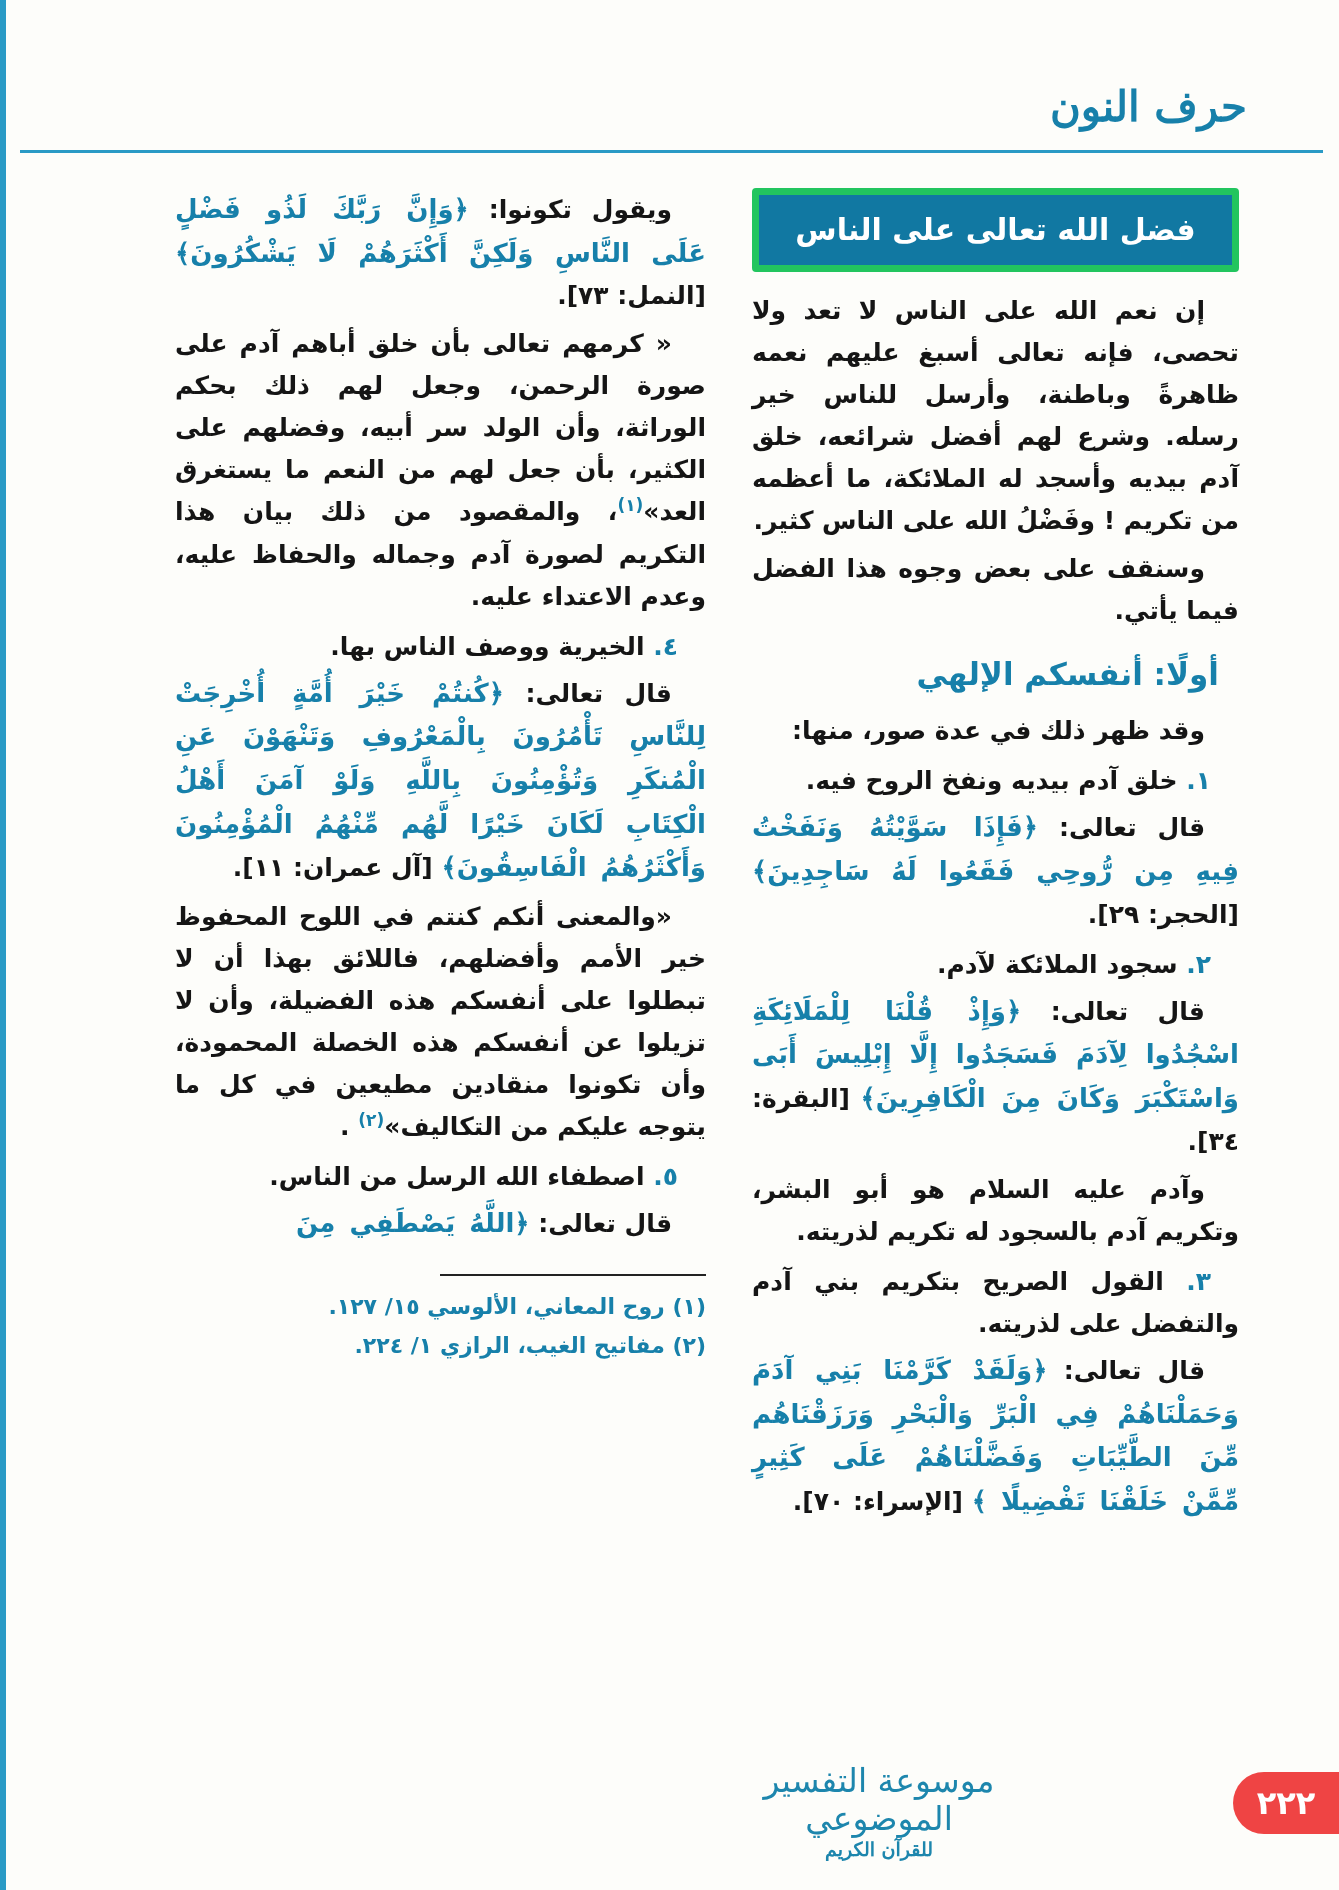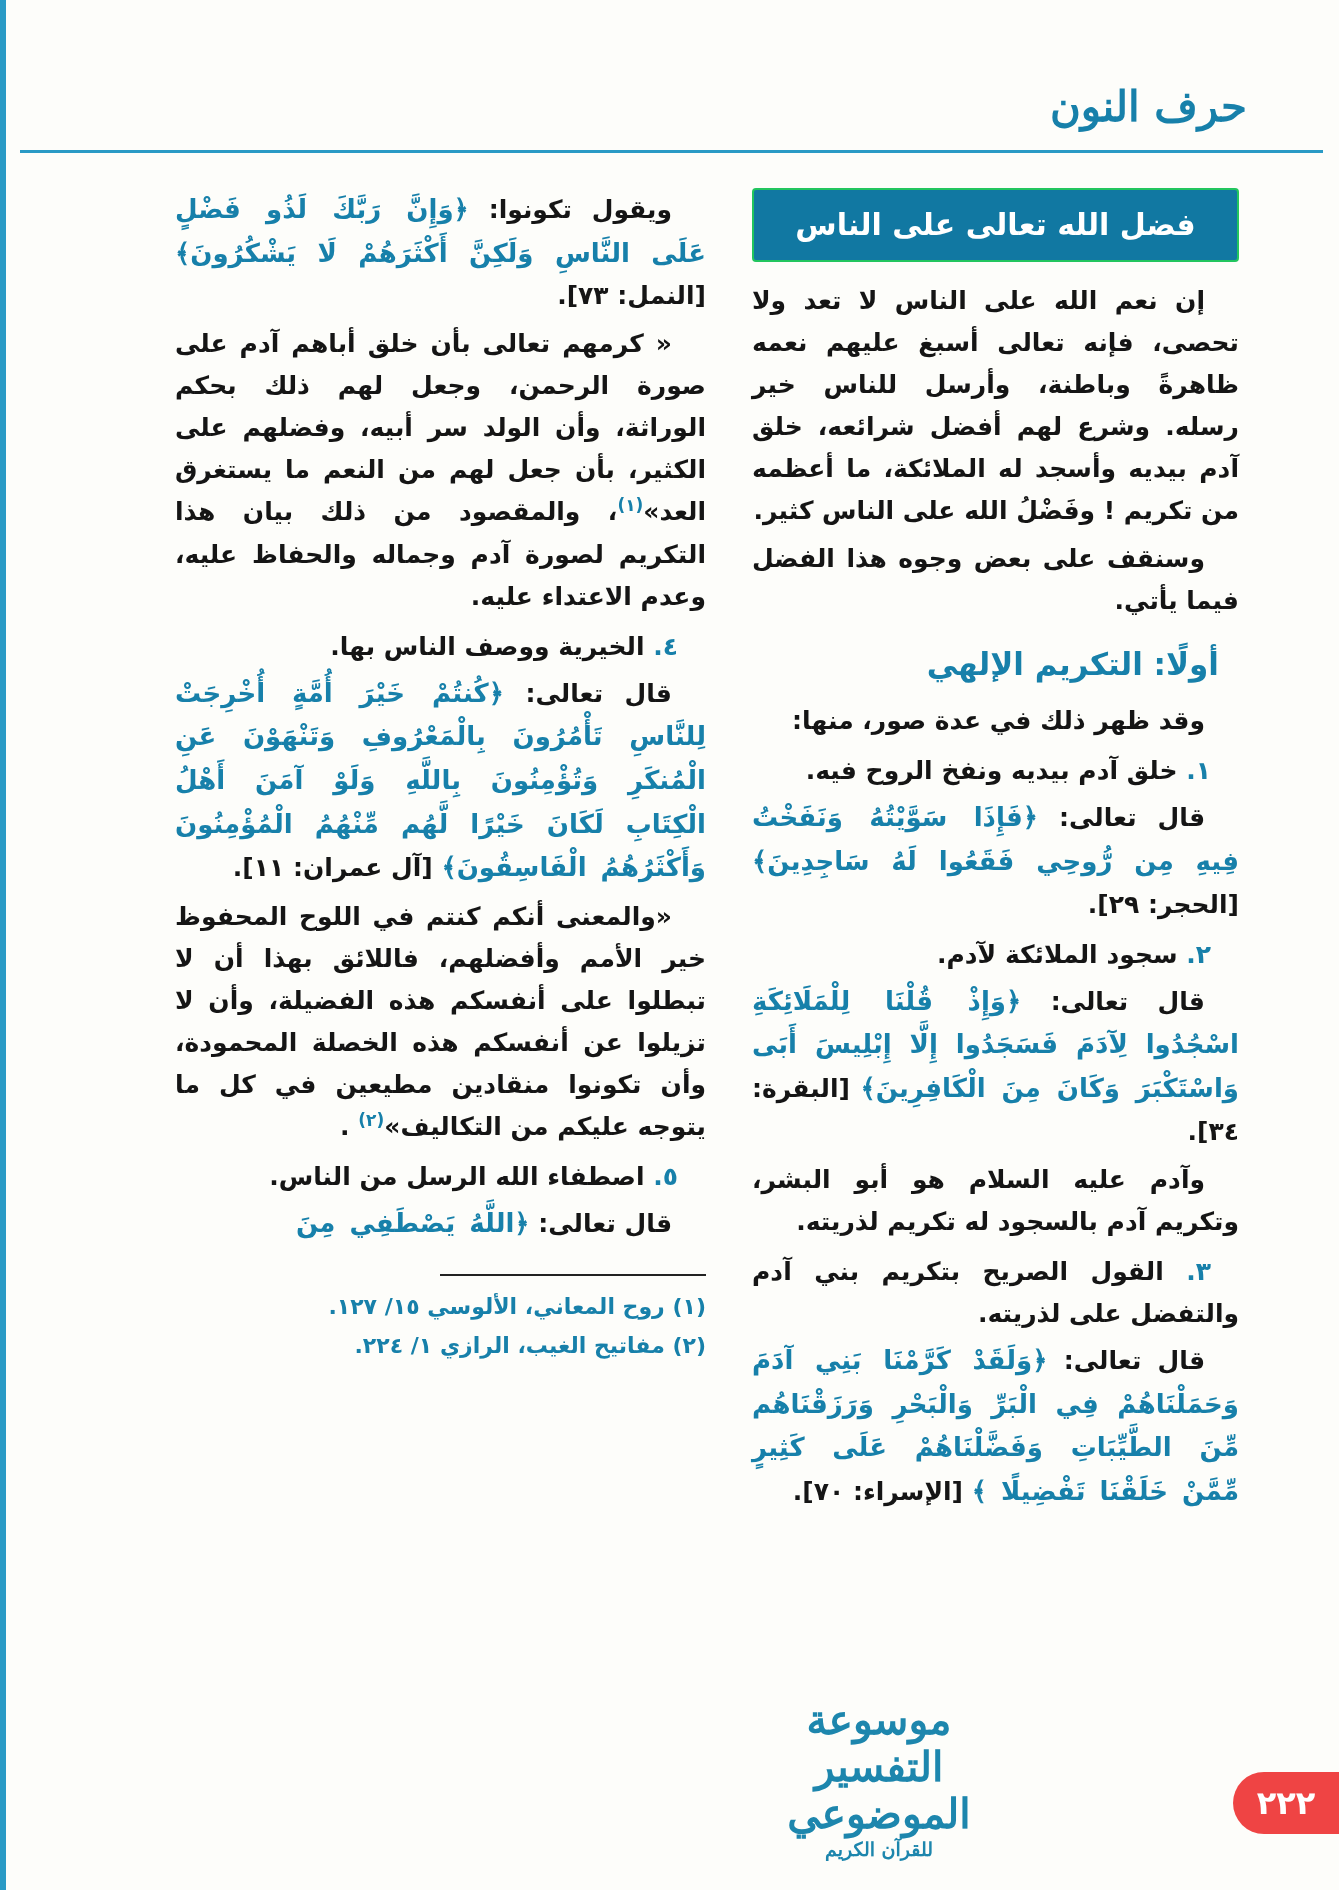--- a/index.html
+++ b/index.html
@@ -23,21 +23,21 @@
 
   .columns{
     position:absolute;top:188px;right:100px;width:1064px;
     display:flex;gap:46px;align-items:flex-start;
   }
   .col{font-size:25px;line-height:1.68;text-align:justify}
   .col-right{width:487px}
   .col-left{width:531px}
 
   .title-box{
-    background:#1178a2;border:2px solid #22c55e;border-radius:4px;
+    background:#1178a2;border:7px solid #22c55e;border-radius:4px;
     color:#fff;font-weight:bold;font-size:30px;text-align:center;
     padding:10px 6px;margin-bottom:18px;
   }
   .para{font-weight:bold;margin-bottom:6px}
   .indent{text-indent:34px}
   .subheading{
     color:#1780aa;font-size:31px;font-weight:bold;
     margin:16px 0 10px;text-align:right;text-indent:20px;
   }
   .numbered{font-weight:bold;margin:8px 0 4px;text-indent:28px}
@@ -48,21 +48,21 @@
   .fn-marker{color:#1780aa;font-size:17px;vertical-align:super;font-weight:bold}
 
   .fn-block{margin-top:28px}
   .fn-rule{width:266px;border-top:2px solid #222;margin-bottom:12px}
   .fn{color:#1780aa;font-size:22px;line-height:1.75;font-weight:bold;text-align:right}
 
   .footer-logo{
     position:absolute;bottom:30px;right:320px;width:280px;
     text-align:center;color:#1d86ad;
   }
-  .logo-l1{font-family:"DejaVu Serif",serif;font-weight:bold;font-size:41px;line-height:1.15}
+  .logo-l1{font-family:"DejaVu Serif",serif;font-weight:normal;font-size:33px;line-height:1.15}
   .logo-l2{font-family:"DejaVu Serif",serif;font-weight:bold;font-size:19px;letter-spacing:2px}
   .page-badge{
     position:absolute;right:0;bottom:56px;width:106px;height:62px;
     background:#ef4444;border-radius:34px 0 0 34px;
     color:#fff;display:flex;align-items:center;justify-content:center;
     font-size:32px;font-weight:bold;
   }
 </style>
 </head>
 <body>
@@ -73,21 +73,21 @@
 <div class="header-rule"></div>
 
 <div class="columns">
 
   <section class="col col-right">
     <div class="title-box">فضل الله تعالى على الناس</div>
 
     <p class="para indent">إن نعم الله على الناس لا تعد ولا تحصى، فإنه تعالى أسبغ عليهم نعمه ظاهرةً وباطنة، وأرسل للناس خير رسله. وشرع لهم أفضل شرائعه، خلق آدم بيديه وأسجد له الملائكة، ما أعظمه من تكريم ! وفَضْلُ الله على الناس كثير.</p>
     <p class="para indent">وسنقف على بعض وجوه هذا الفضل فيما يأتي.</p>
 
-    <h2 class="subheading">أولًا: التكريم الإلهي</h2>
+    <h2 class="subheading">أولًا: أنفسكم الإلهي</h2>
 
     <p class="para indent">وقد ظهر ذلك في عدة صور، منها:</p>
 
     <p class="numbered"><span class="num">١.</span> <span>خلق آدم بيديه ونفخ الروح فيه.</span></p>
 
     <p class="para indent"><span class="lead">قال تعالى:</span> <span class="verse">﴿فَإِذَا سَوَّيْتُهُ وَنَفَخْتُ فِيهِ مِن رُّوحِي فَقَعُوا لَهُ سَاجِدِينَ﴾</span> <span class="ref">[الحجر: ٢٩].</span></p>
 
     <p class="numbered"><span class="num">٢.</span> <span>سجود الملائكة لآدم.</span></p>
 
     <p class="para indent"><span class="lead">قال تعالى:</span> <span class="verse">﴿وَإِذْ قُلْنَا لِلْمَلَائِكَةِ اسْجُدُوا لِآدَمَ فَسَجَدُوا إِلَّا إِبْلِيسَ أَبَى وَاسْتَكْبَرَ وَكَانَ مِنَ الْكَافِرِينَ﴾</span> <span class="ref">[البقرة: ٣٤].</span></p>

